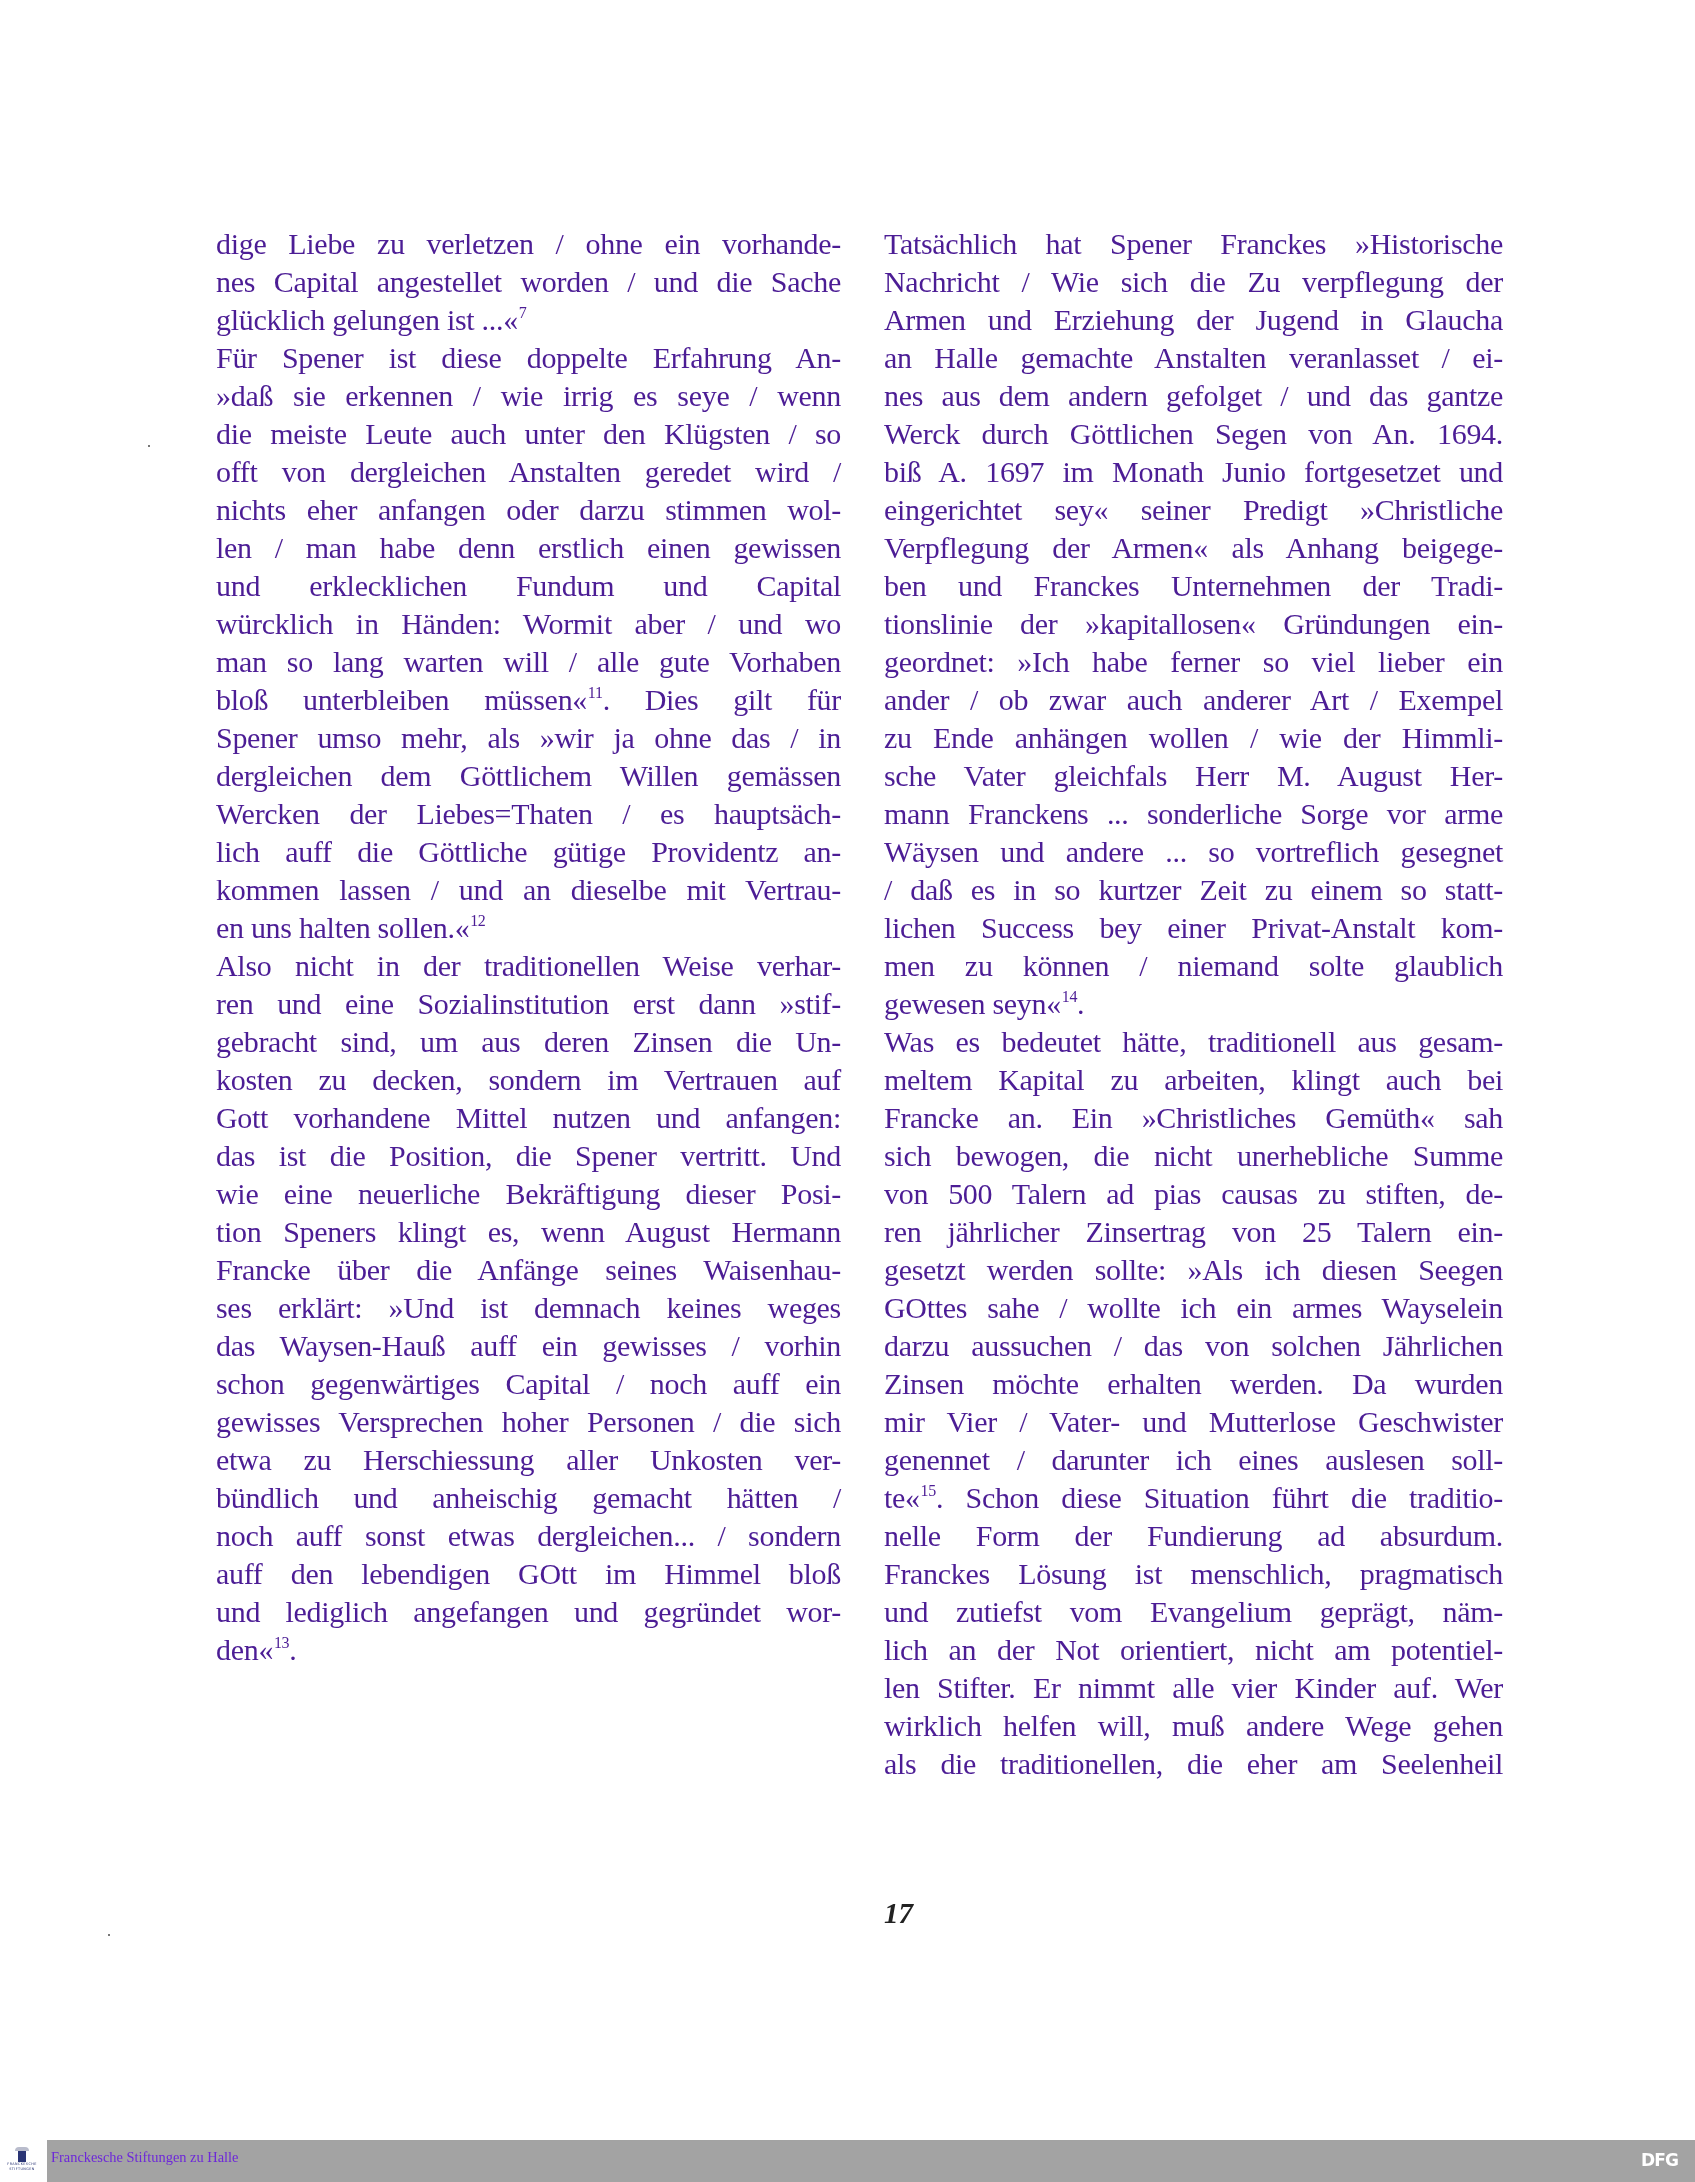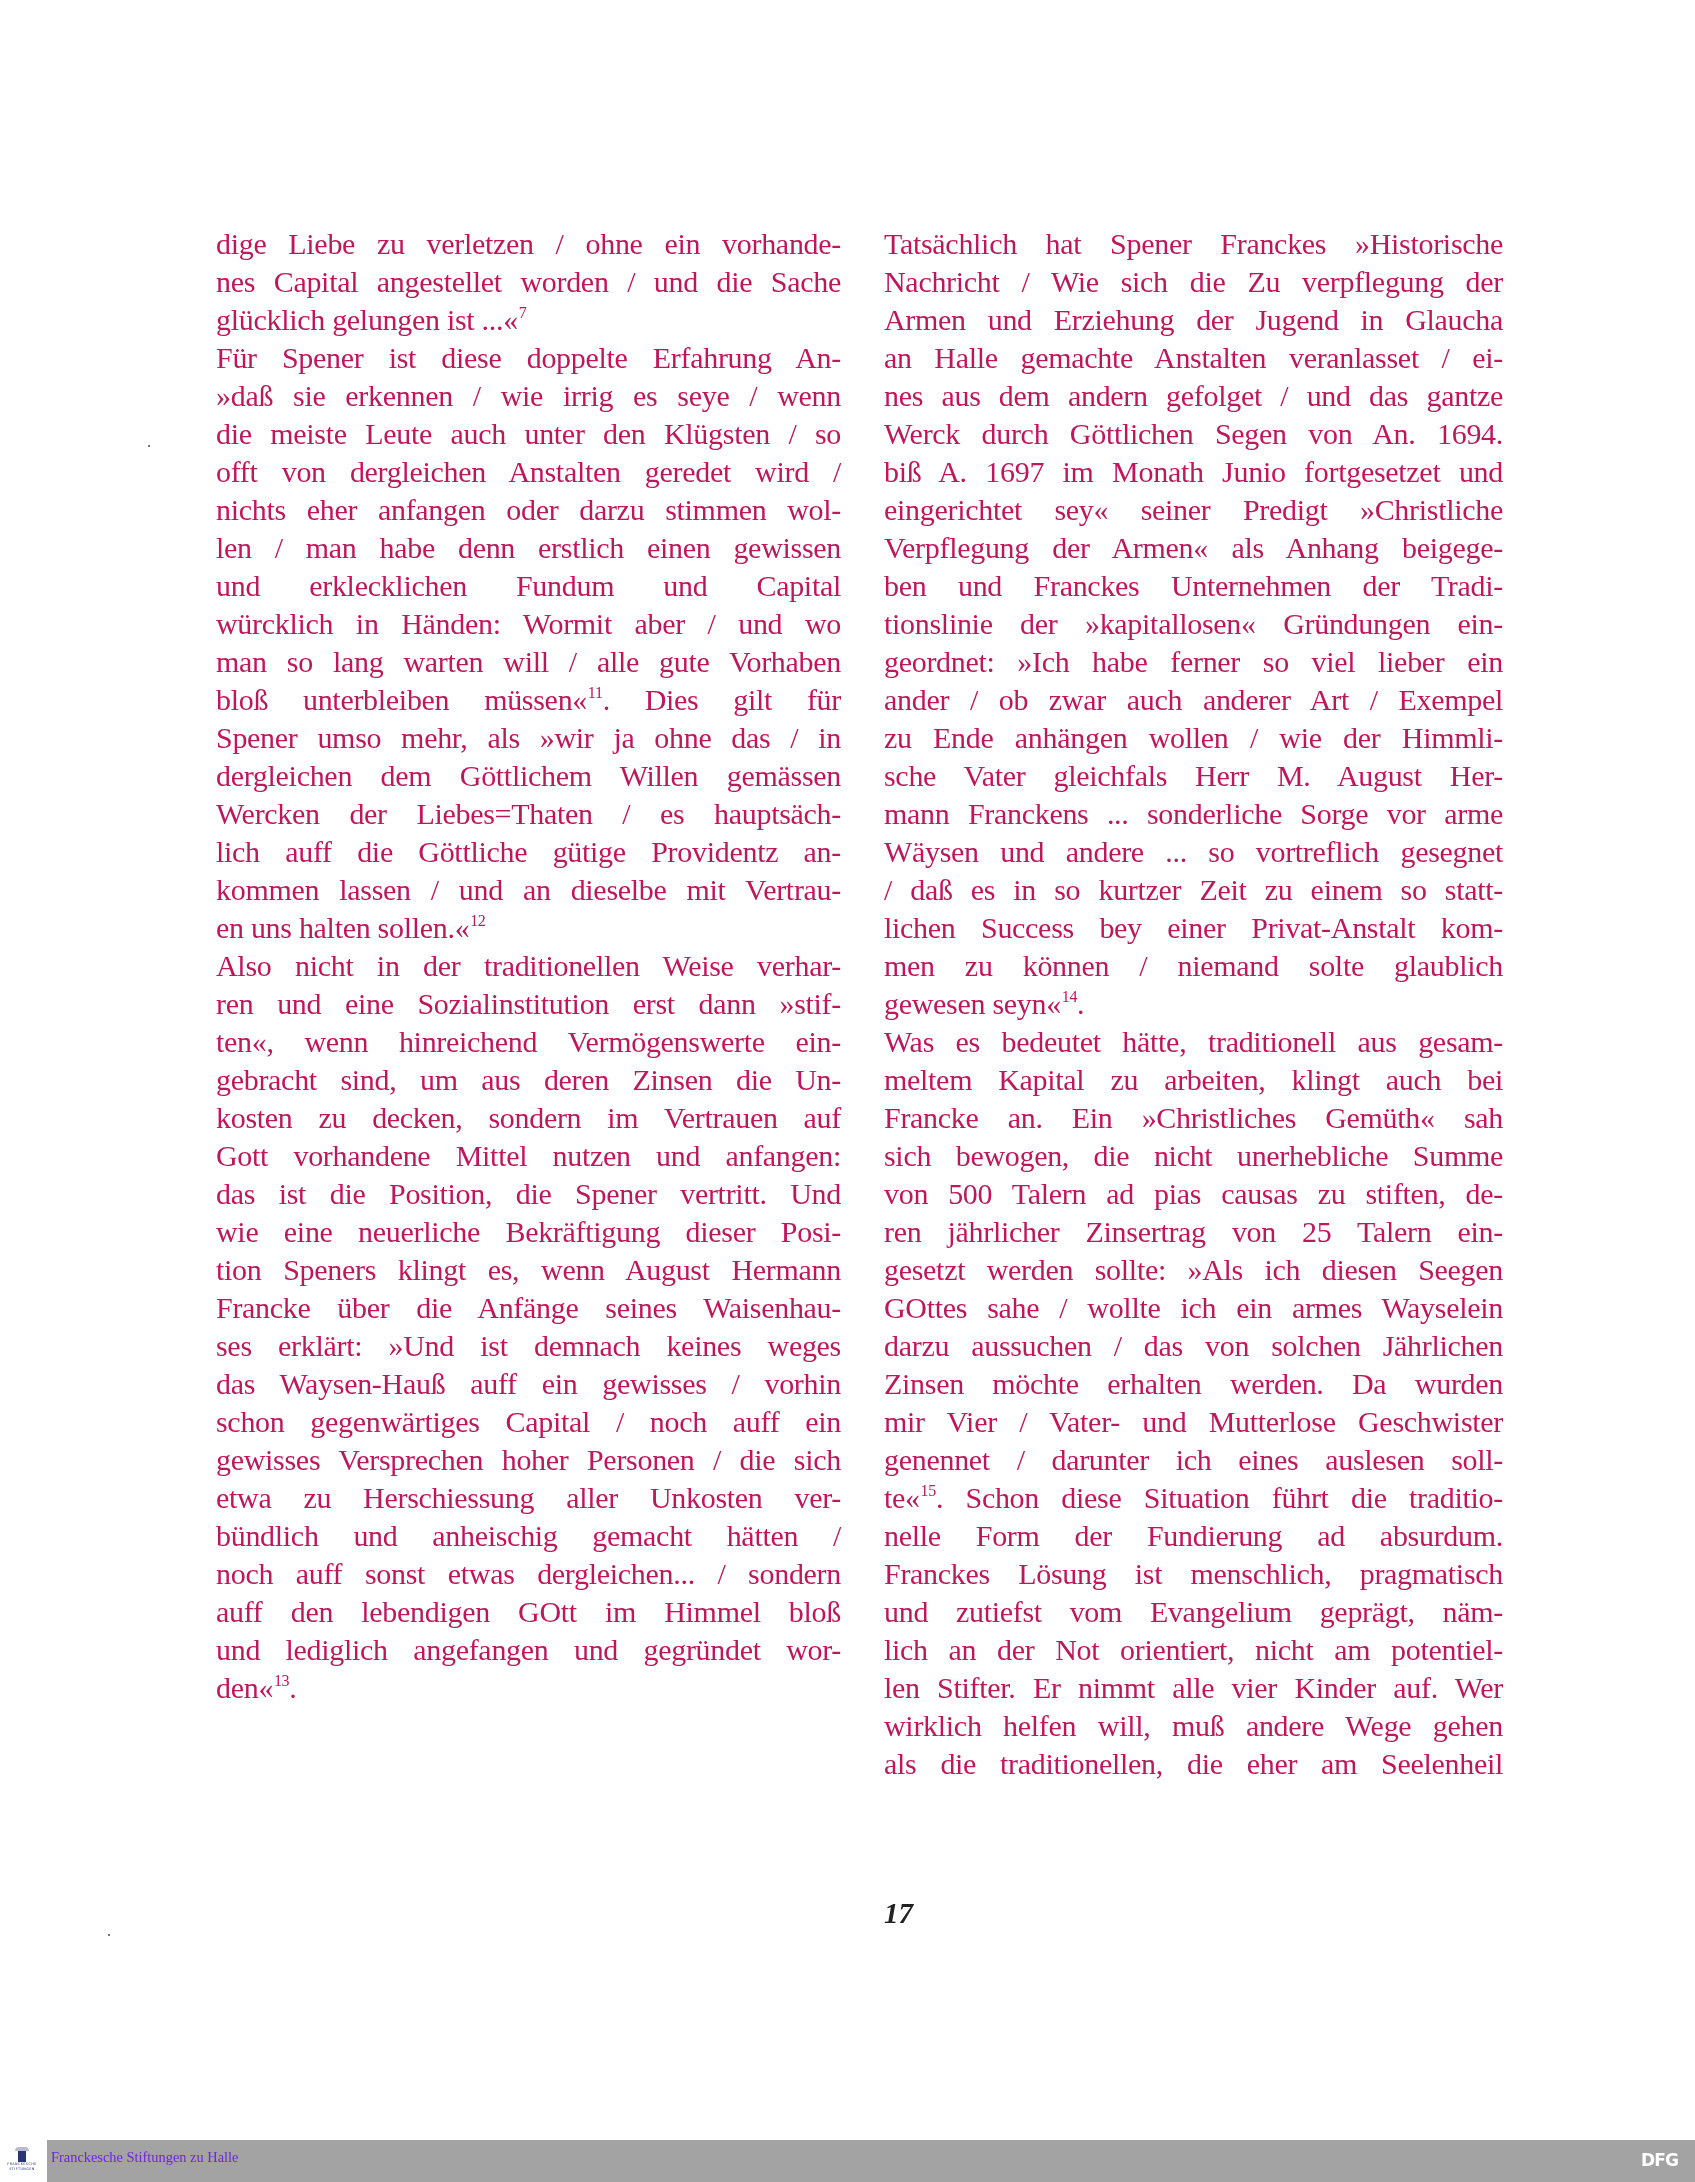--- a/index.html
+++ b/index.html
@@ -4,21 +4,21 @@
 <style>
   html, body { margin: 0; padding: 0; background: #ffffff; }
   body { width: 1695px; height: 2182px; position: relative; overflow: hidden; }
   .page { position: absolute; left: 0; top: 0; width: 1695px; height: 2132px; background: #ffffff; }
   .column {
     position: absolute;
     top: 225px;
     font-family: "Liberation Serif", "DejaVu Serif", serif;
     font-size: 30px;
     line-height: 38px;
-    color: #be185d;
+    color: #4c1d95;
     letter-spacing: -0.3px;
   }
   .col-left { left: 216px; width: 625px; }
   .col-right { left: 884px; width: 619px; }
   .line { display: block; white-space: nowrap; text-align: justify; text-align-last: justify; height: 38px; overflow: visible; }
   .line.last { text-align-last: left; }
   sup.fn { font-size: 16px; line-height: 0; vertical-align: 12px; margin-left: 0.8px; }
   .page-number {
     position: absolute; left: 884px; top: 1897px;
     font-family: "Liberation Serif", serif; font-style: italic; font-weight: bold;
@@ -68,21 +68,20 @@
     <span class="line">man so lang warten will / alle gute Vorhaben</span>
     <span class="line"><span>bloß unterbleiben müssen«</span><sup class="fn">11</sup><span>. Dies gilt für</span></span>
     <span class="line">Spener umso mehr, als »wir ja ohne das / in</span>
     <span class="line">dergleichen dem Göttlichem Willen gemässen</span>
     <span class="line">Wercken der Liebes=Thaten / es hauptsäch-</span>
     <span class="line">lich auff die Göttliche gütige Providentz an-</span>
     <span class="line">kommen lassen / und an dieselbe mit Vertrau-</span>
     <span class="line last"><span>en uns halten sollen.«</span><sup class="fn">12</sup></span>
     <span class="line">Also nicht in der traditionellen Weise verhar-</span>
     <span class="line">ren und eine Sozialinstitution erst dann »stif-</span>
-    <span class="line">ten«, wenn hinreichend Vermögenswerte ein-</span>
     <span class="line">gebracht sind, um aus deren Zinsen die Un-</span>
     <span class="line">kosten zu decken, sondern im Vertrauen auf</span>
     <span class="line">Gott vorhandene Mittel nutzen und anfangen:</span>
     <span class="line">das ist die Position, die Spener vertritt. Und</span>
     <span class="line">wie eine neuerliche Bekräftigung dieser Posi-</span>
     <span class="line">tion Speners klingt es, wenn August Hermann</span>
     <span class="line">Francke über die Anfänge seines Waisenhau-</span>
     <span class="line">ses erklärt: »Und ist demnach keines weges</span>
     <span class="line">das Waysen-Hauß auff ein gewisses / vorhin</span>
     <span class="line">schon gegenwärtiges Capital / noch auff ein</span>

